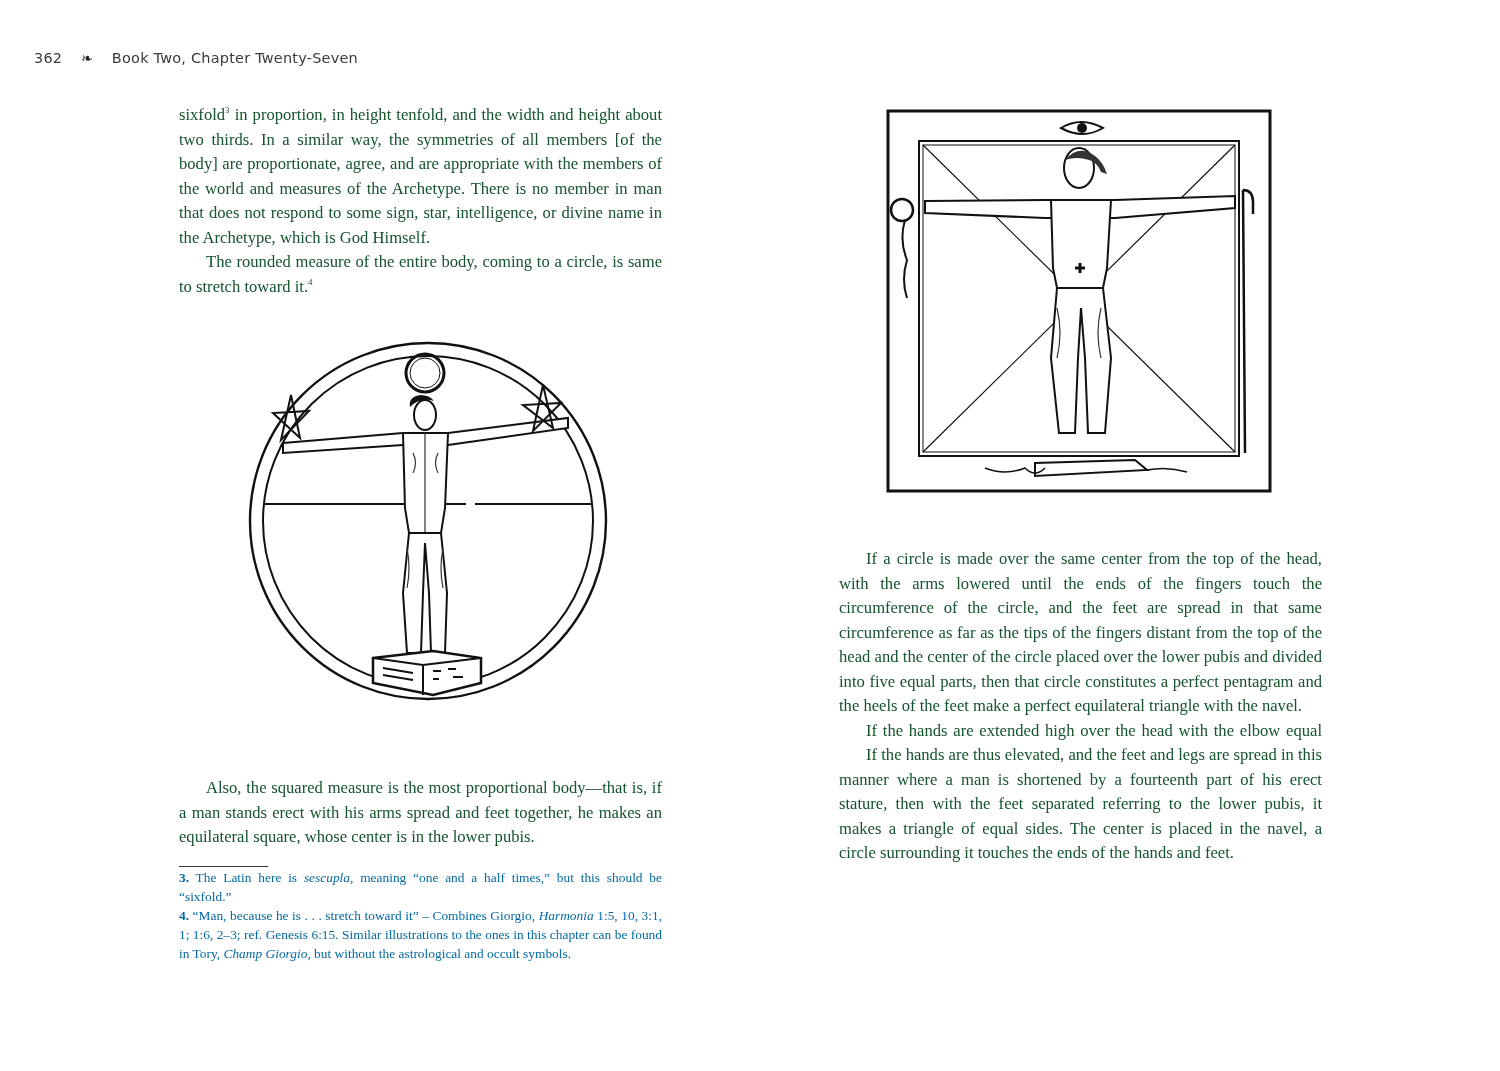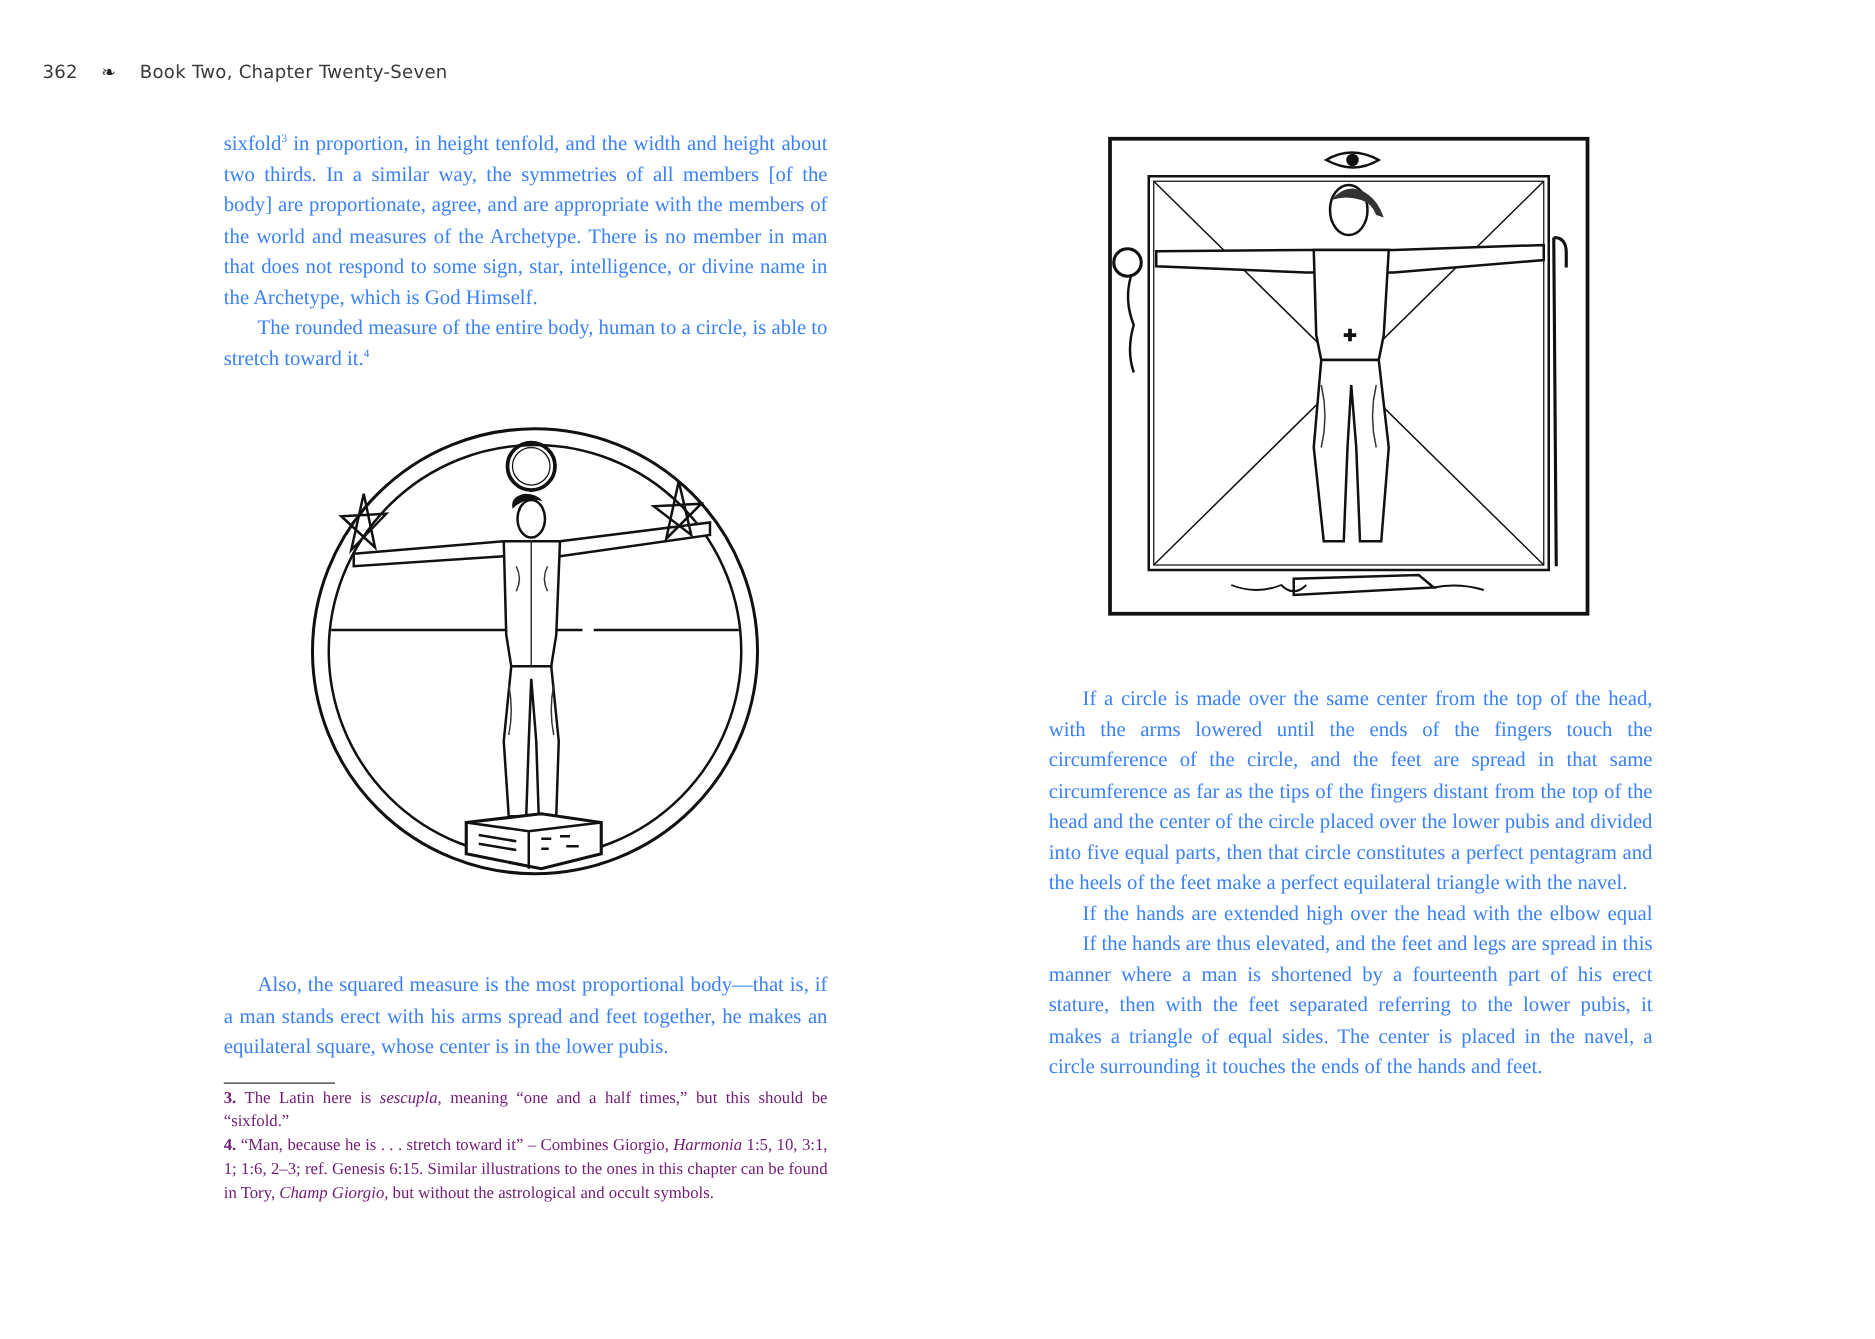--- a/index.html
+++ b/index.html
@@ -7,50 +7,50 @@
          font-family:"Liberation Serif","DejaVu Serif",serif; color:#2a2a2a; }
   .page { position:absolute; top:0; height:950px; }
   .page.left { left:0; width:750px; }
   .page.right { left:750px; width:750px; }
   .running-head { position:absolute; top:50px; font-family:"DejaVu Sans","Liberation Sans",sans-serif;
                   font-size:14.5px; color:#3a3a3a; letter-spacing:0.2px; white-space:nowrap; }
   .left .running-head { left:34px; }
   .right .running-head { right:63px; }
   .running-head .pn { display:inline-block; }
   .running-head .orn { display:inline-block; margin:0 14px; font-size:14px; color:#222; }
-  .text { position:absolute; font-size:16.6px; line-height:24.5px; text-align:justify; color:#3b82f6; }
+  .text { position:absolute; font-size:16.6px; line-height:24.5px; text-align:justify; color:#14532d; }
   .text p { margin:0; }
   .text p.indent { text-indent:27px; }
   .text sup { font-size:9px; line-height:0; }
   .left .text.top { left:179px; top:103px; width:483px; }
   .left .text.mid { left:179px; top:776px; width:483px; }
   .right .text.body { left:89px; top:547px; width:483px; }
   .fn-rule { position:absolute; left:179px; top:866px; width:89px; height:1px; background:#333; }
   .footnotes { position:absolute; left:179px; top:868px; width:483px; font-size:13.4px; line-height:19px;
-               text-align:justify; color:#701a75; }
+               text-align:justify; color:#0369a1; }
   .footnotes p { margin:0; }
   .footnotes b { font-weight:bold; }
   .figure { position:absolute; }
   .fig-circle { left:243px; top:333px; width:370px; height:380px; }
   .fig-square { left:885px; top:108px; width:388px; height:386px; }
   svg { display:block; }
 </style>
 </head>
 <body>
 
 <div class="page left">
   <div class="running-head">
     <span class="pn">362</span>
     <span class="orn">❧</span>
     <span>Book Two, Chapter Twenty-Seven</span>
   </div>
 
   <div class="text top">
     <p><span>sixfold</span><sup>3</sup><span> in proportion, in height tenfold, and the width and height about two thirds. In a similar way, the symmetries of all members [of the body] are proportionate, agree, and are appropriate with the members of the world and measures of the Archetype. There is no member in man that does not respond to some sign, star, intelligence, or divine name in the Archetype, which is God Himself.</span></p>
-    <p class="indent"><span>The rounded measure of the entire body, human to a circle, is able to stretch toward it.</span><sup>4</sup></p>
+    <p class="indent"><span>The rounded measure of the entire body, coming to a circle, is same to stretch toward it.</span><sup>4</sup></p>
   </div>
 
   <div class="figure fig-circle">
     <svg width="370" height="380" viewBox="0 0 370 380">
       <circle cx="185" cy="188" r="178" fill="none" stroke="#111" stroke-width="2.4"></circle>
       <circle cx="185" cy="188" r="165" fill="none" stroke="#111" stroke-width="2"></circle>
       <line x1="22" y1="171" x2="223" y2="171" stroke="#111" stroke-width="2"></line>
       <line x1="232" y1="171" x2="348" y2="171" stroke="#111" stroke-width="2"></line>
 
       <circle cx="182" cy="40" r="19" fill="none" stroke="#111" stroke-width="3"></circle>

